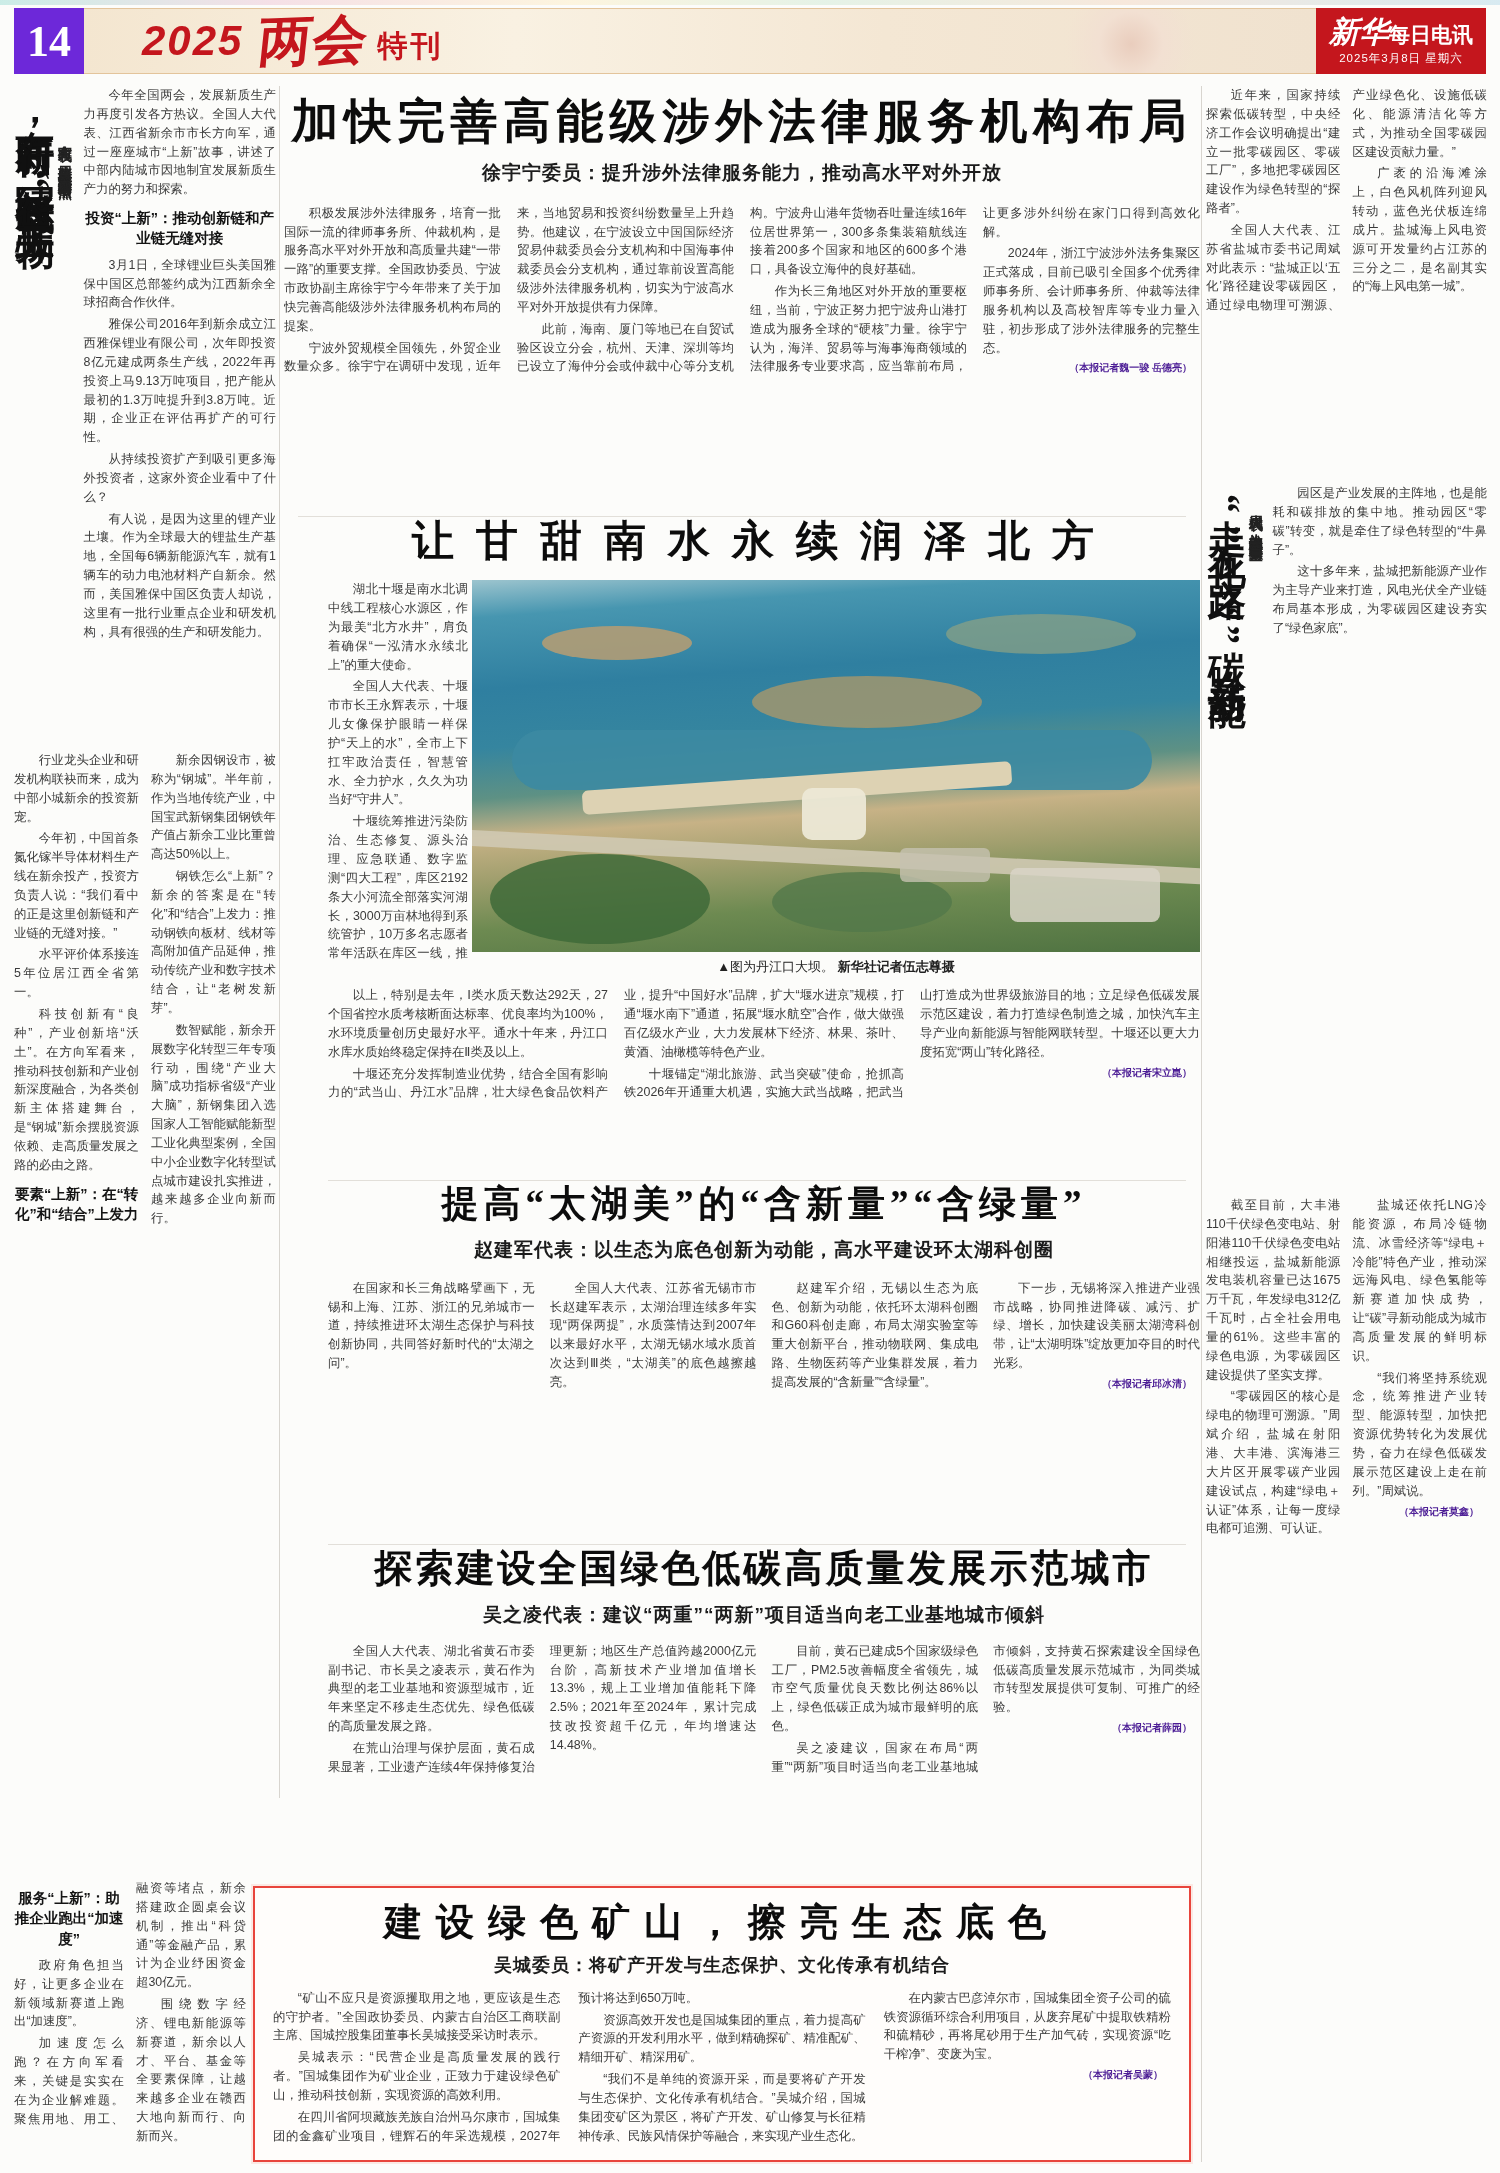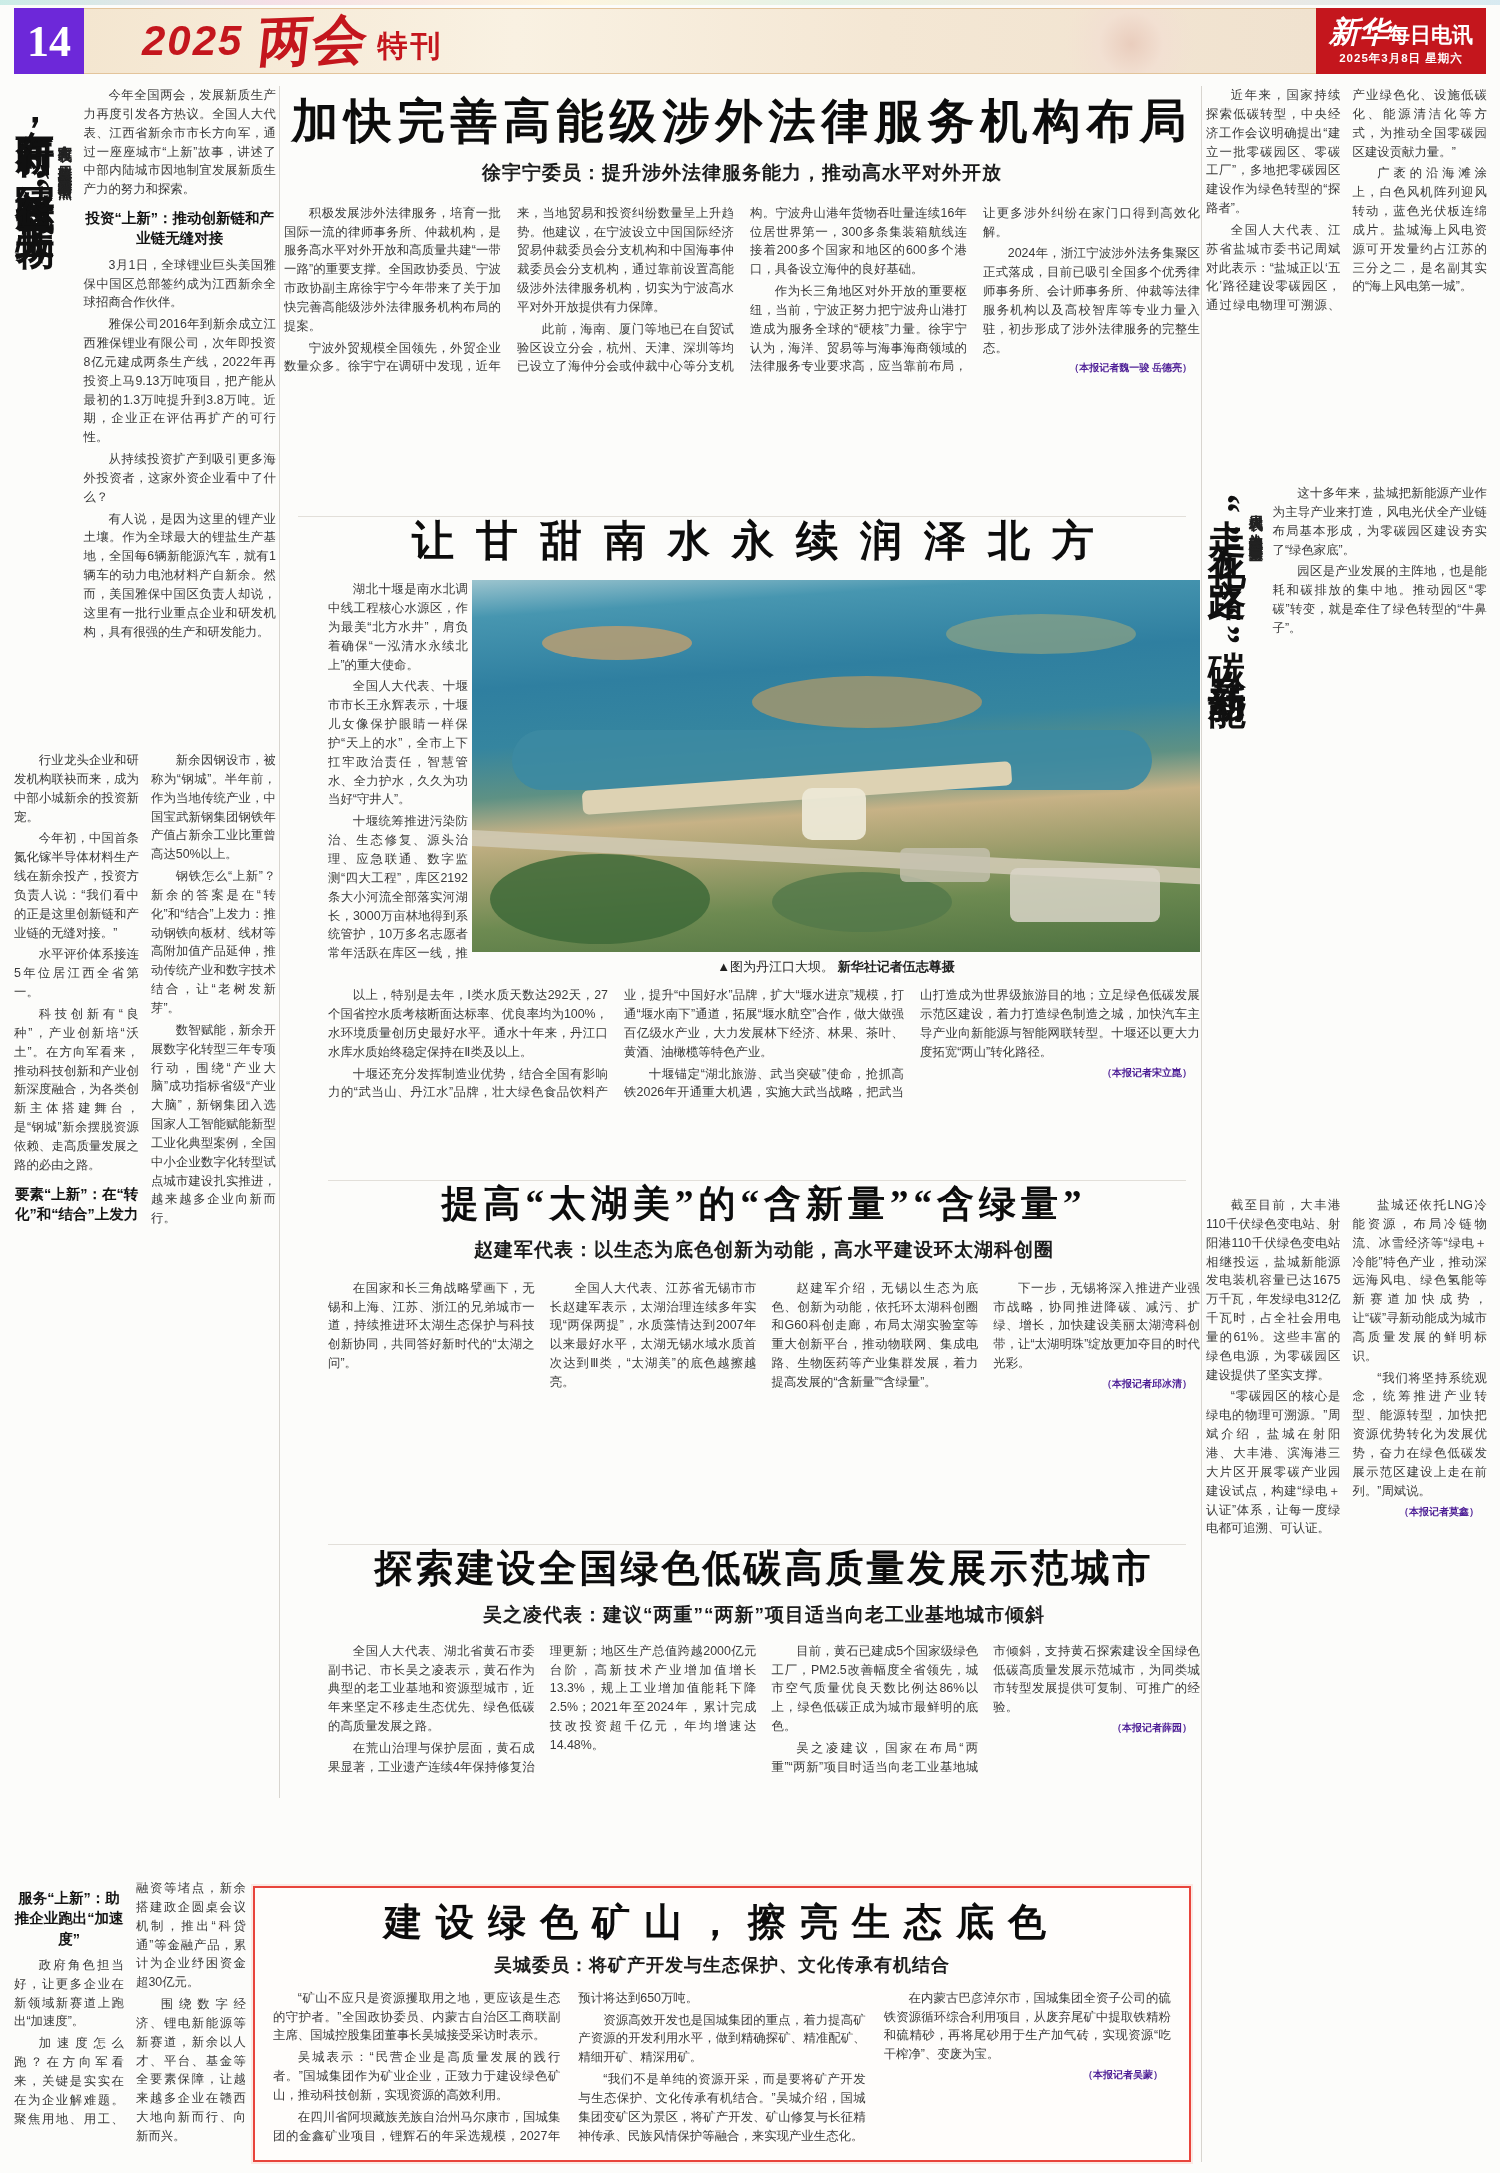--- a/index.html
+++ b/index.html
@@ -17,21 +17,21 @@
   .mh-banner .rose{position:absolute;right:120px;top:-30px;width:130px;height:130px;border-radius:50%;
     background:radial-gradient(circle at 50% 50%, #e9cdbd 0%, #f2e0d2 35%, rgba(244,230,212,0) 70%);}
   .mh-year{margin-left:58px;color:#c4161d;font-size:42px;font-weight:900;font-style:italic;letter-spacing:2px;}
   .mh-title{margin-left:16px;color:#c4161d;font-size:54px;font-weight:900;
     font-family:"Liberation Serif","DejaVu Serif",serif;transform:skewX(-8deg) rotate(-2deg);line-height:1;}
   .mh-suffix{margin-left:10px;color:#c4161d;font-size:30px;font-weight:800;letter-spacing:3px;margin-top:10px;}
   .mh-brand{width:170px;background:#c4161d;color:#fff;display:flex;flex-direction:column;align-items:center;justify-content:center;gap:4px;}
   .brand-line{font-family:"Liberation Serif","DejaVu Serif",serif;line-height:1;white-space:nowrap;}
   .brand-script{font-size:30px;font-weight:900;font-style:italic;}
   .brand-rest{font-size:21px;font-weight:800;}
-  .brand-date{font-size:11.5px;letter-spacing:1px;font-weight:bold;}
+  .brand-date{font-size:11.5px;letter-spacing:1px;}
 
   
   .vrule{position:absolute;width:1px;background:#d8d5cf;}
   .hrule{position:absolute;height:1px;background:#e2dfd9;}
 
   
   .para{margin:0 0 3px;text-indent:2em;font-size:12.4px;line-height:1.52;text-align:justify;color:#3a3a3a;}
   .col-subhead{margin:9px 0 7px;font-size:14.5px;font-weight:800;color:#141414;text-align:center;line-height:1.4;}
   .credit{margin:4px 8px 0;font-size:10px;font-weight:700;color:#4c1d95;text-align:right;}
 
@@ -242,22 +242,22 @@
   <div class="right-strip">
     <div class="rs-top">
         <p class="para">近年来，国家持续探索低碳转型，中央经济工作会议明确提出“建立一批零碳园区、零碳工厂”，多地把零碳园区建设作为绿色转型的“探路者”。</p>
         <p class="para">全国人大代表、江苏省盐城市委书记周斌对此表示：“盐城正以‘五化’路径建设零碳园区，通过绿电物理可溯源、产业绿色化、设施低碳化、能源清洁化等方式，为推动全国零碳园区建设贡献力量。”</p>
         <p class="para">广袤的沿海滩涂上，白色风机阵列迎风转动，蓝色光伏板连绵成片。盐城海上风电资源可开发量约占江苏的三分之二，是名副其实的“海上风电第一城”。</p>
       </div>
     <div class="rs-mid">
       <div class="v-head">走“五化”之路，“碳”寻新动能</div>
       <div class="v-byline">周斌代表：为推动全国零碳园区建设贡献力量</div>
       <div class="rs-midcol">
+          <p class="para">园区是产业发展的主阵地，也是能耗和碳排放的集中地。推动园区“零碳”转变，就是牵住了绿色转型的“牛鼻子”。</p>
           <p class="para">这十多年来，盐城把新能源产业作为主导产业来打造，风电光伏全产业链布局基本形成，为零碳园区建设夯实了“绿色家底”。</p>
-          <p class="para">园区是产业发展的主阵地，也是能耗和碳排放的集中地。推动园区“零碳”转变，就是牵住了绿色转型的“牛鼻子”。</p>
         </div>
     </div>
     <div class="rs-bottom">
         <p class="para">截至目前，大丰港110千伏绿色变电站、射阳港110千伏绿色变电站相继投运，盐城新能源发电装机容量已达1675万千瓦，年发绿电312亿千瓦时，占全社会用电量的61%。这些丰富的绿色电源，为零碳园区建设提供了坚实支撑。</p>
         <p class="para">“零碳园区的核心是绿电的物理可溯源。”周斌介绍，盐城在射阳港、大丰港、滨海港三大片区开展零碳产业园建设试点，构建“绿电＋认证”体系，让每一度绿电都可追溯、可认证。</p>
         <p class="para">盐城还依托LNG冷能资源，布局冷链物流、冰雪经济等“绿电＋冷能”特色产业，推动深远海风电、绿色氢能等新赛道加快成势，让“碳”寻新动能成为城市高质量发展的鲜明标识。</p>
         <p class="para">“我们将坚持系统观念，统筹推进产业转型、能源转型，加快把资源优势转化为发展优势，奋力在绿色低碳发展示范区建设上走在前列。”周斌说。</p>
         <p class="credit">（本报记者莫鑫）</p>
       </div>
   </div>

